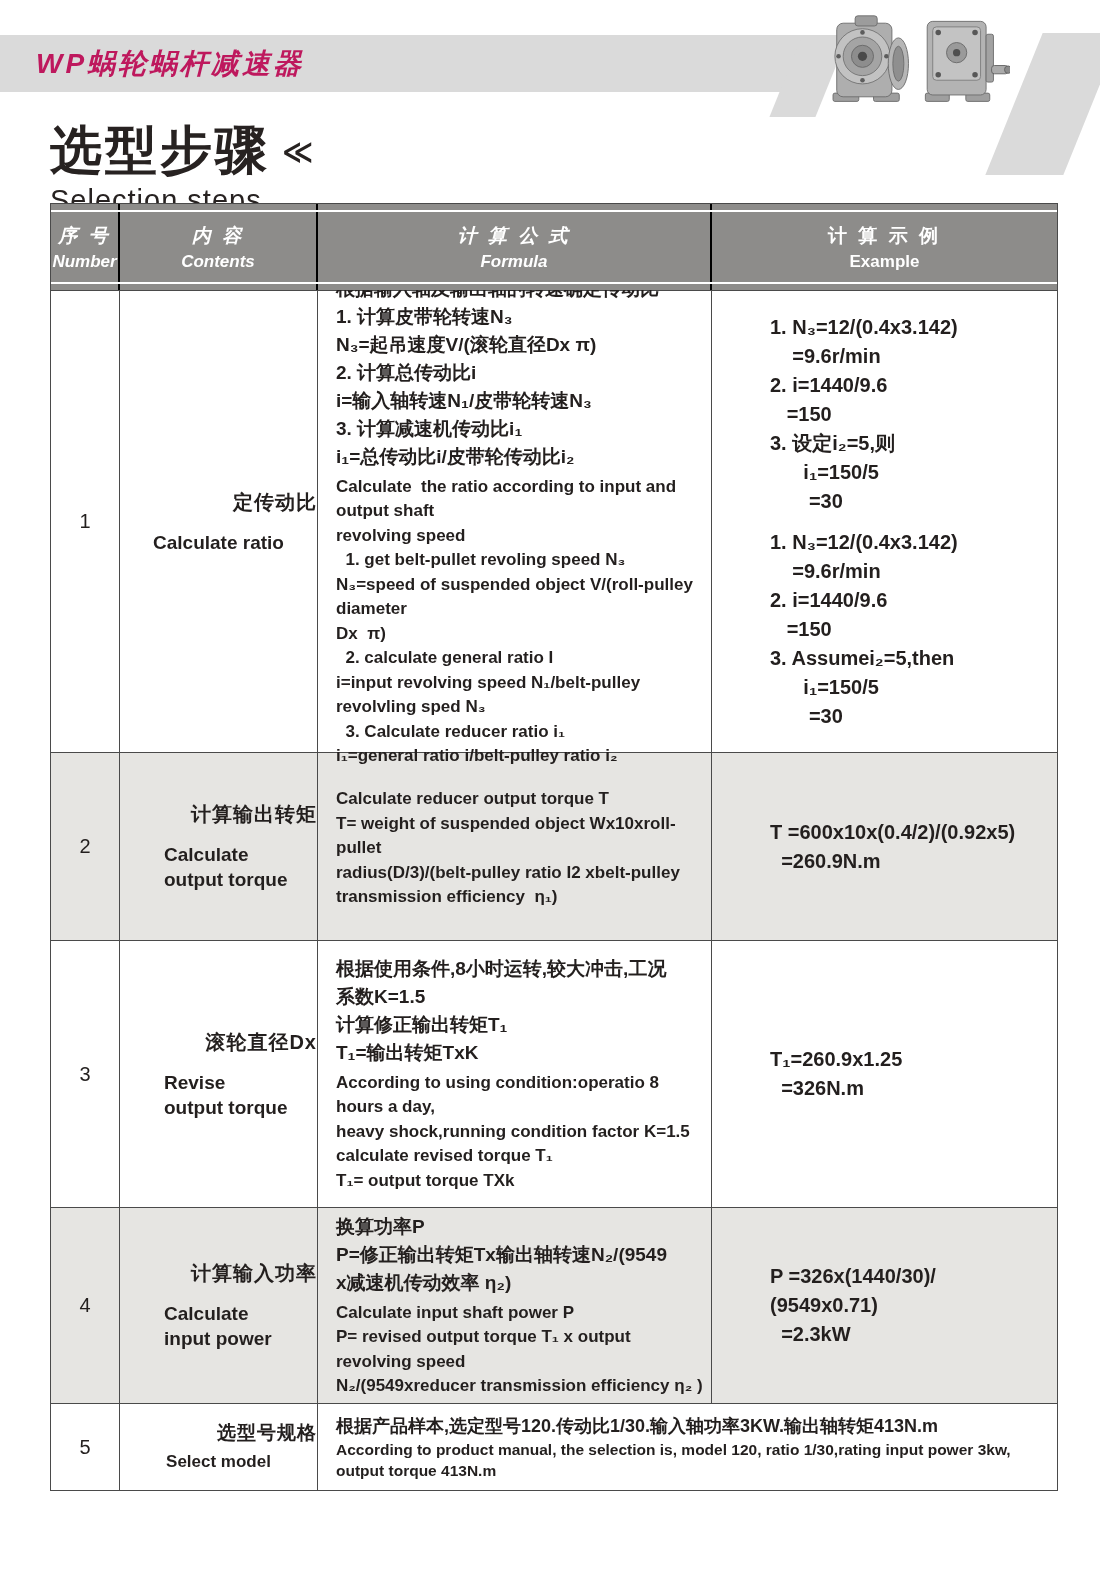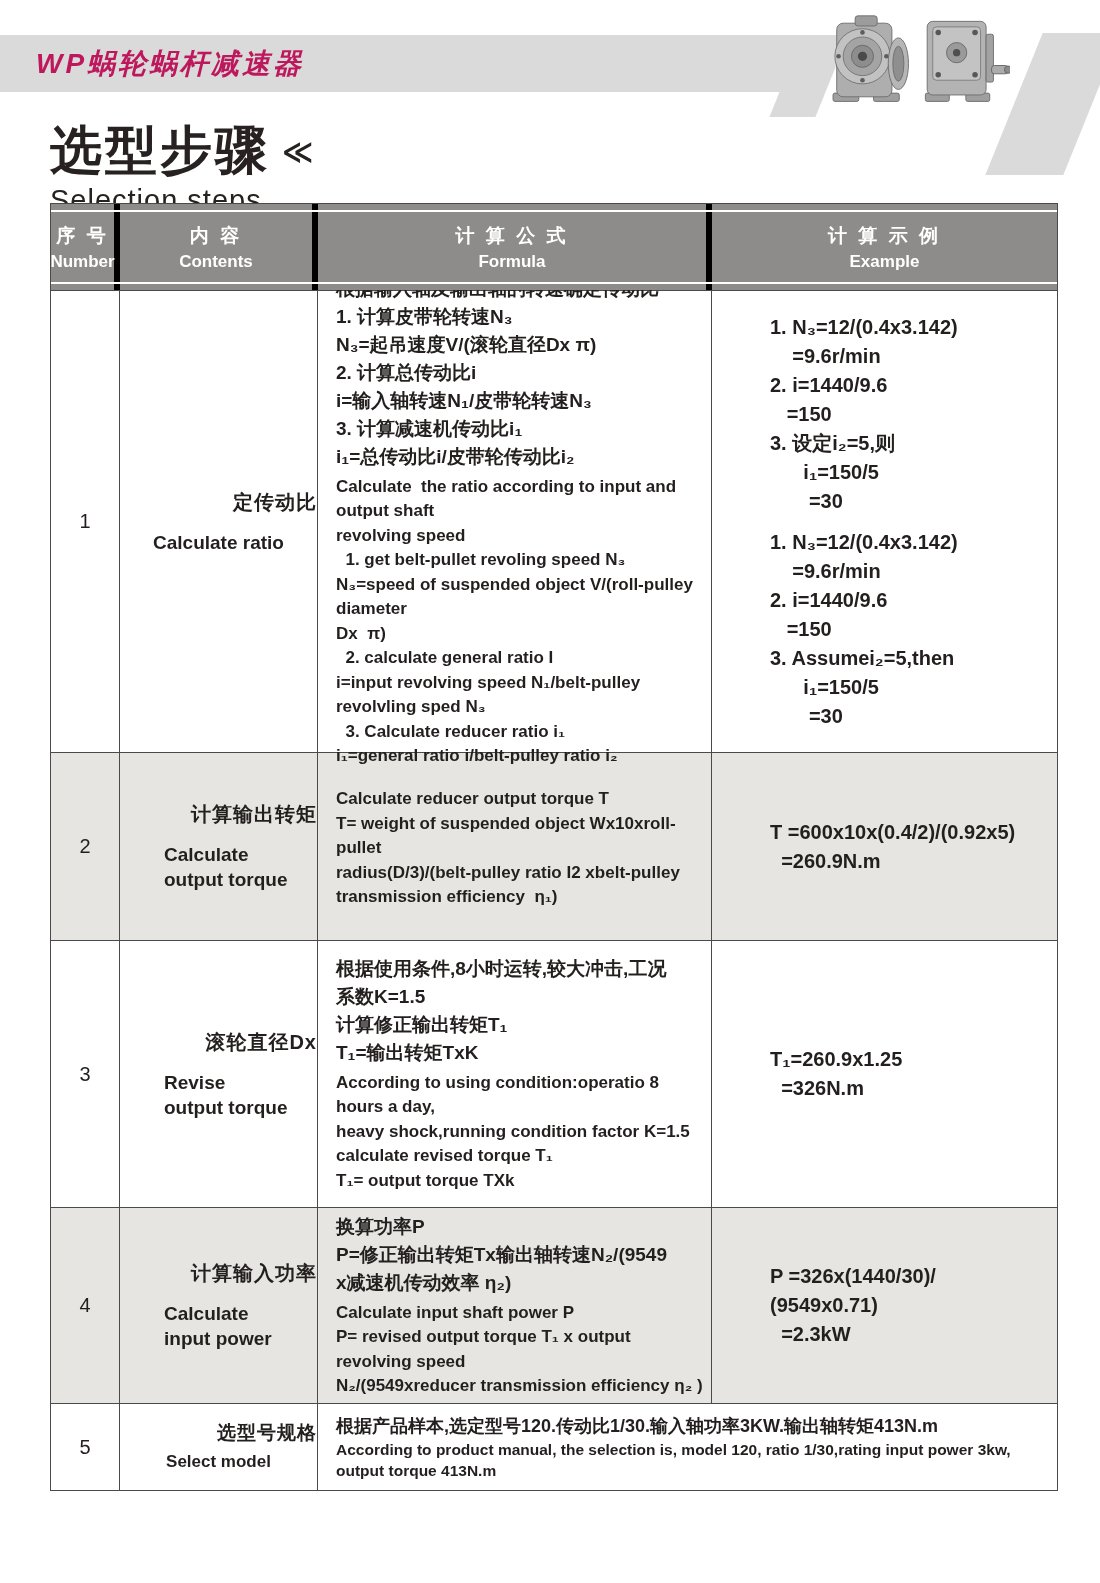--- a/index.html
+++ b/index.html
@@ -24,21 +24,21 @@
   .section-zh{font-size:52px;font-weight:bold;letter-spacing:3px;color:#272221;}
   .section-mark{font-size:30px;font-weight:bold;margin-left:12px;color:#272221;}
   .section-en{font-size:29px;color:#272221;margin-top:-2px;letter-spacing:1px;}
   
   *{box-sizing:border-box;}
   .table{position:absolute;left:50px;top:203px;width:1008px;border:1px solid #4a4a4a;}
   .thead{display:flex;height:86px;background:#8d8c8a;position:relative;color:#fff;}
   .thead::before{content:"";position:absolute;left:0;right:0;top:6px;height:2px;background:#fff;}
   .thead::after{content:"";position:absolute;left:0;right:0;bottom:6px;height:2px;background:#fff;}
   .th{display:flex;flex-direction:column;justify-content:center;align-items:center;gap:3px;}
-  .th:not(:last-child){border-right:6px solid #000000;}
+  .th:not(:last-child){border-right:2px solid #000000;font-style:italic;}
   .th-zh{font-size:19px;font-weight:bold;letter-spacing:3px;}
   .th-en{font-size:17px;font-weight:600;}
   .c1{width:69px;} .c2{width:198px;} .c3{width:394px;} .c4{flex:1;}
   .trow{display:flex;border-top:1px solid #4a4a4a;background:#ffffff;}
   .trow.gray{background:#e6e5e2;}
   .r1{height:462px;} .r2{height:188px;} .r3{height:267px;} .r4{height:196px;} .r5{height:87px;}
   .cell{display:flex;flex-direction:column;justify-content:center;}
   .cell:not(:last-child){border-right:1px solid #4a4a4a;}
   .c-num{width:69px;align-items:center;font-size:20px;}
   .c-cont{width:198px;}

